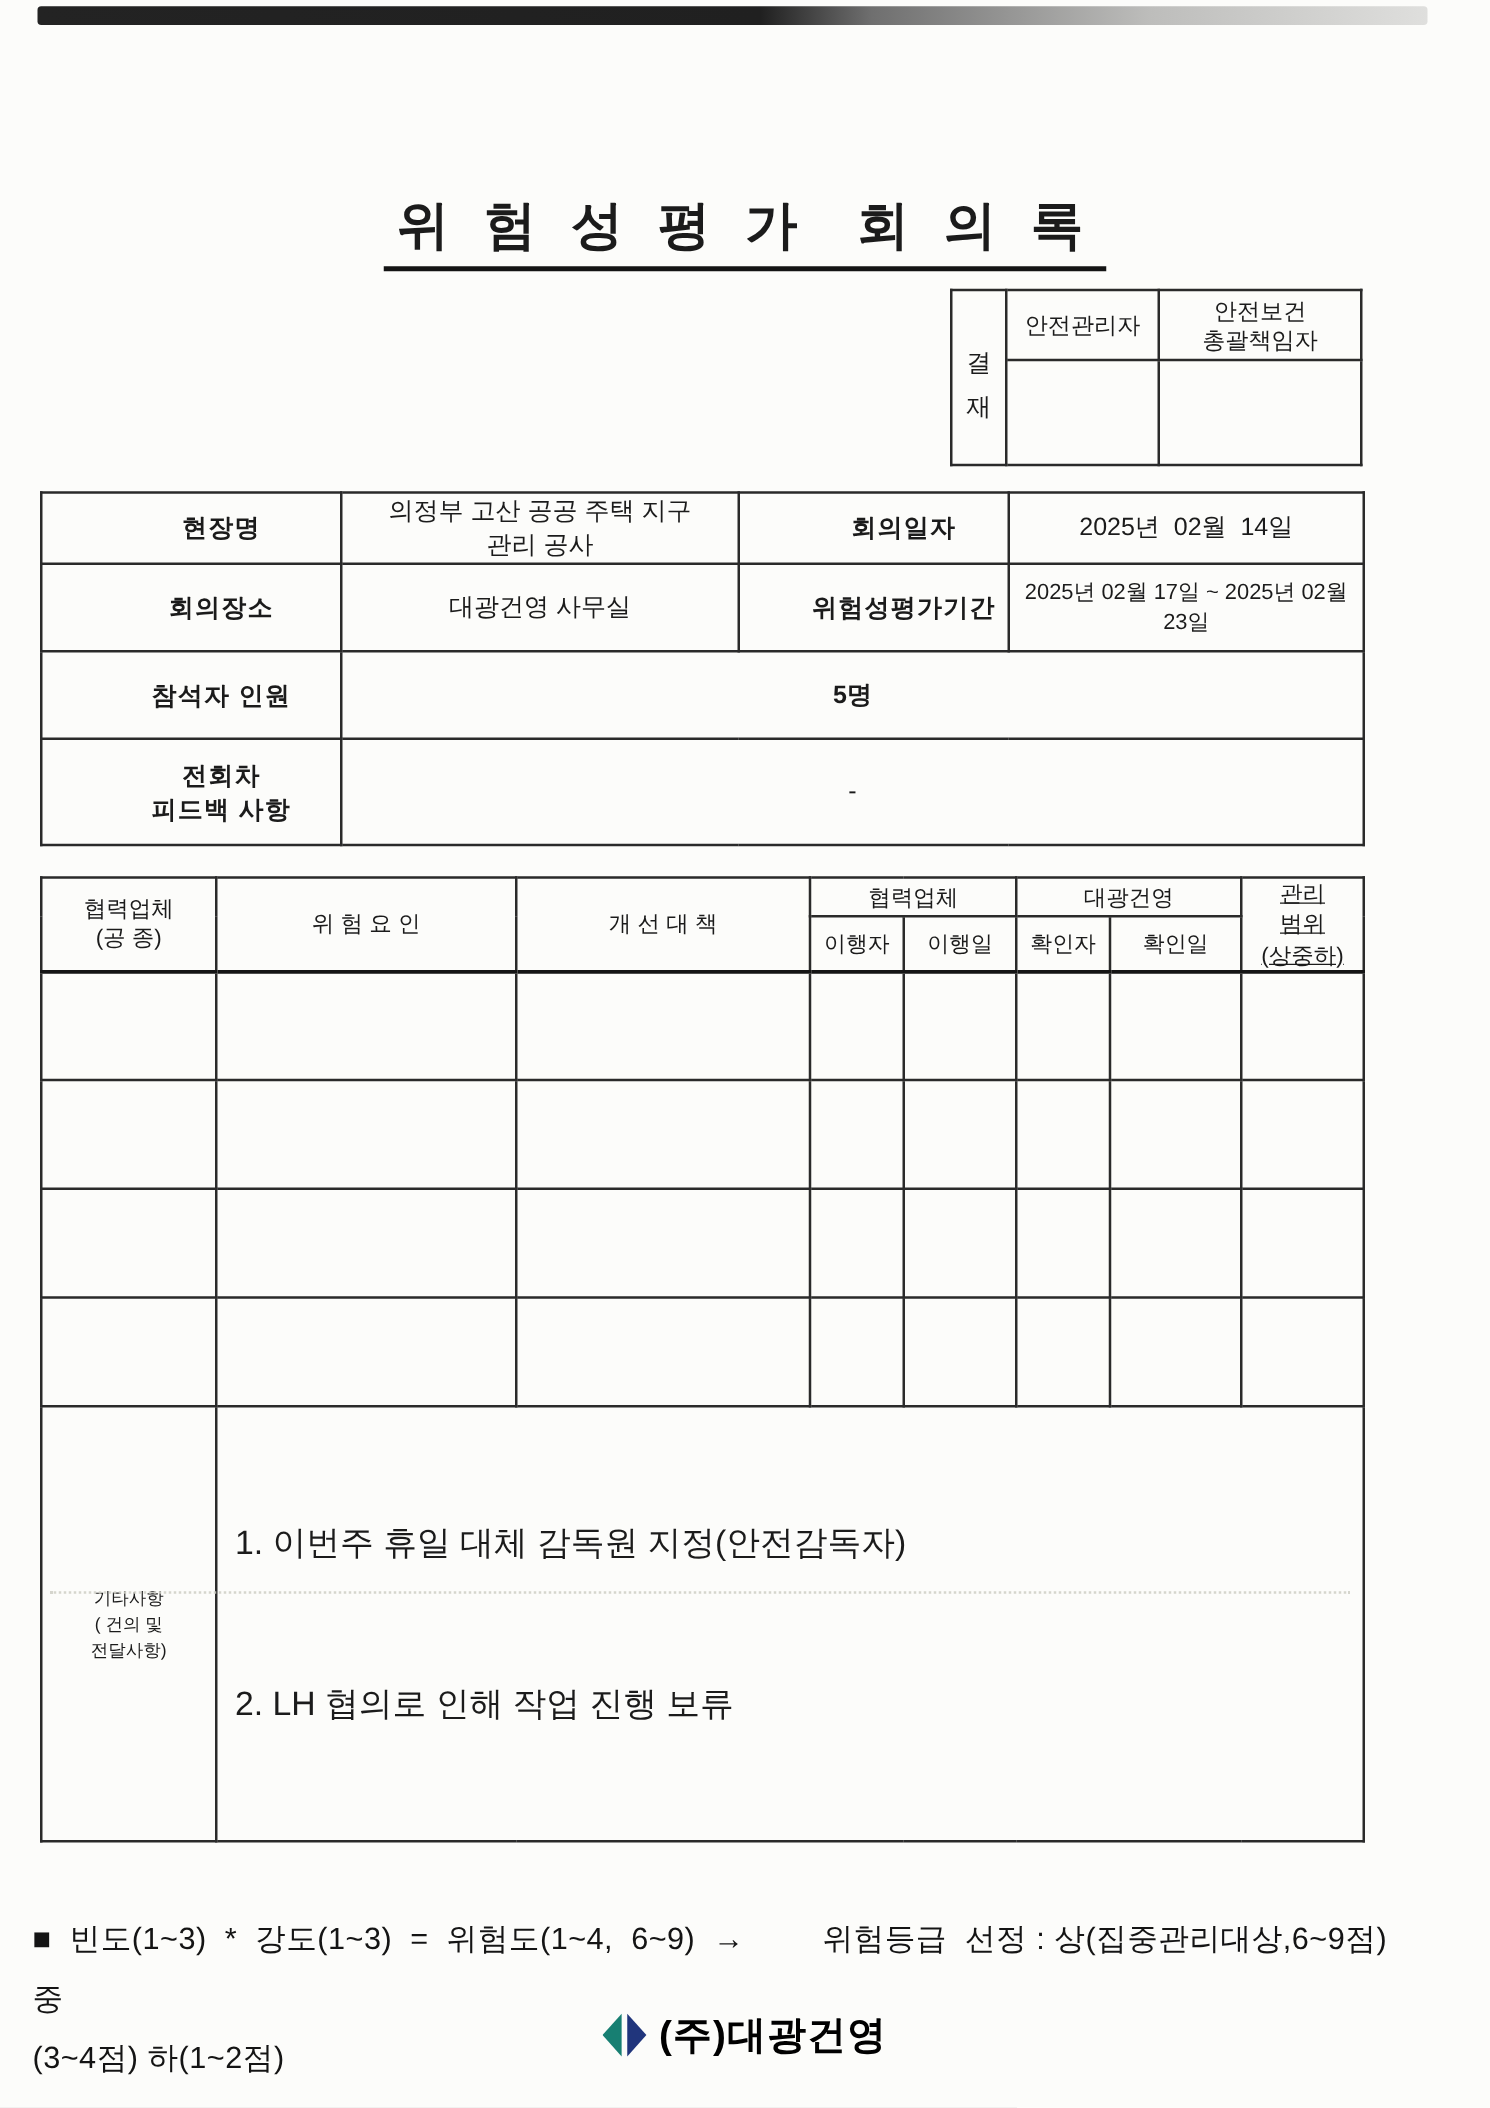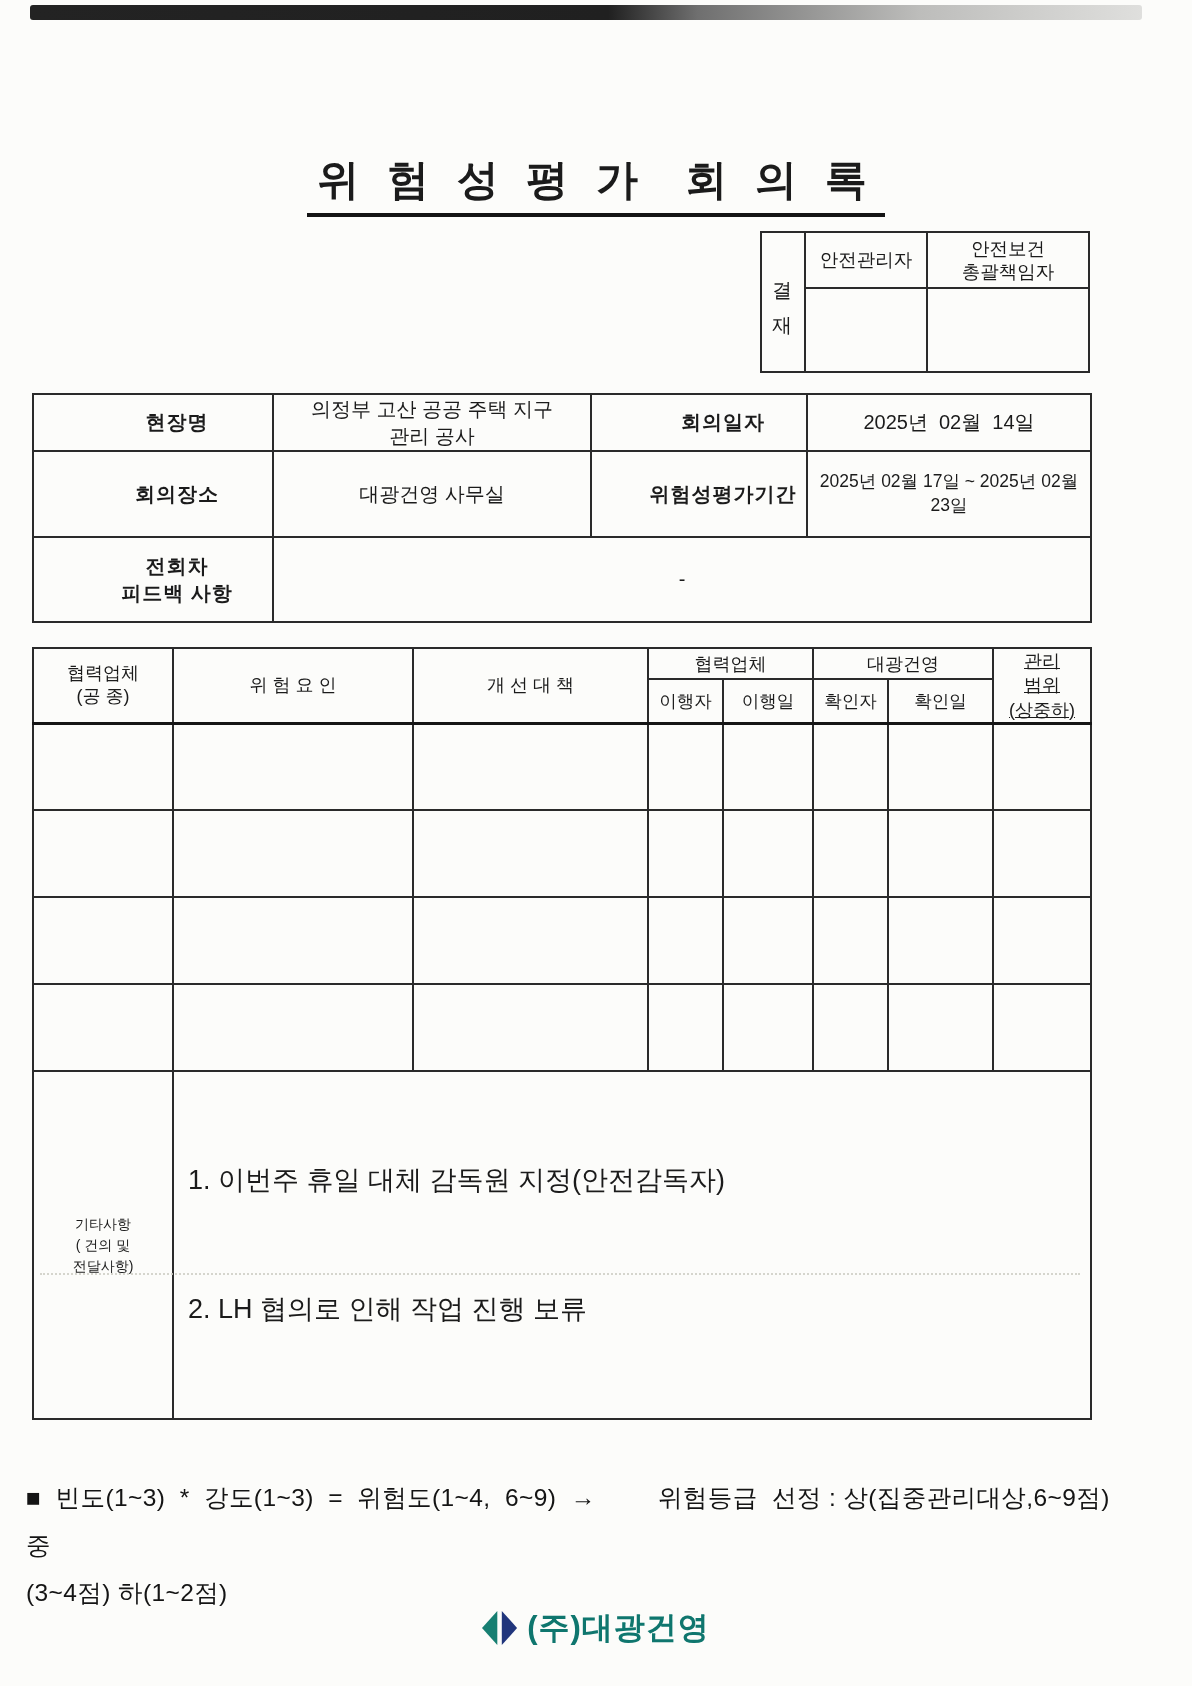--- a/index.html
+++ b/index.html
@@ -50,21 +50,21 @@
   .etc-label { font-size:14px; line-height:1.5; white-space:pre-wrap; }
   .etc-content { text-align:left !important; padding-left:14px; font-size:27px; line-height:1.6; white-space:pre-wrap; }
 
   
   .note { margin:54px 45px 0 26px; width:1110px; font-size:24.5px; line-height:1.95; letter-spacing:.4px;
     color:#141414; white-space:pre-wrap; }
   .note b { font-weight:400;margin-left:48px; }
 
   
   .logo-row { position:absolute; top:1606px; left:0; right:0; display:flex; justify-content:center; align-items:center; gap:9px; }
-  .logo-text { font-size:31px; font-weight:700; color:#0f766e; letter-spacing:1px; }
+  .logo-text { font-size:31px; font-weight:700; color:#000000; letter-spacing:1px; }
 </style>
 </head>
 <body>
 
 <div class="page">
 
   <div class="scan-strip"></div>
 
   <div class="title-wrap">
     <div class="doc-title">위 험 성 평 가  회 의 록</div>
@@ -97,25 +97,29 @@
         <col style="width:284px">
       </colgroup>
     <tbody>
         <tr style="height:57px">
       <td class="lbl">현장명</td>
       <td class="val">의정부 고산 공공 주택 지구
 관리 공사</td>
       <td class="lbl">회의일자</td>
       <td class="val">2025년  02월  14일</td>
     </tr>
-    <tr style="height:86px">
+    <tr style="height:70px">
       <td class="lbl">회의장소</td>
       <td class="val">대광건영 사무실</td>
       <td class="lbl">위험성평가기간</td>
       <td class="val small">2025년 02월 17일 ~ 2025년 02월 23일</td>
+    </tr>
+    <tr style="height:70px">
+      <td class="lbl">참석자 인원</td>
+      <td class="val bold" colspan="3">5명</td>
     </tr>
     <tr style="height:85px">
       <td class="lbl">전회차
 피드백 사항</td>
       <td class="val" colspan="3">-</td>
     </tr>
   </tbody>
     </table>
 
   <table class="risk">

